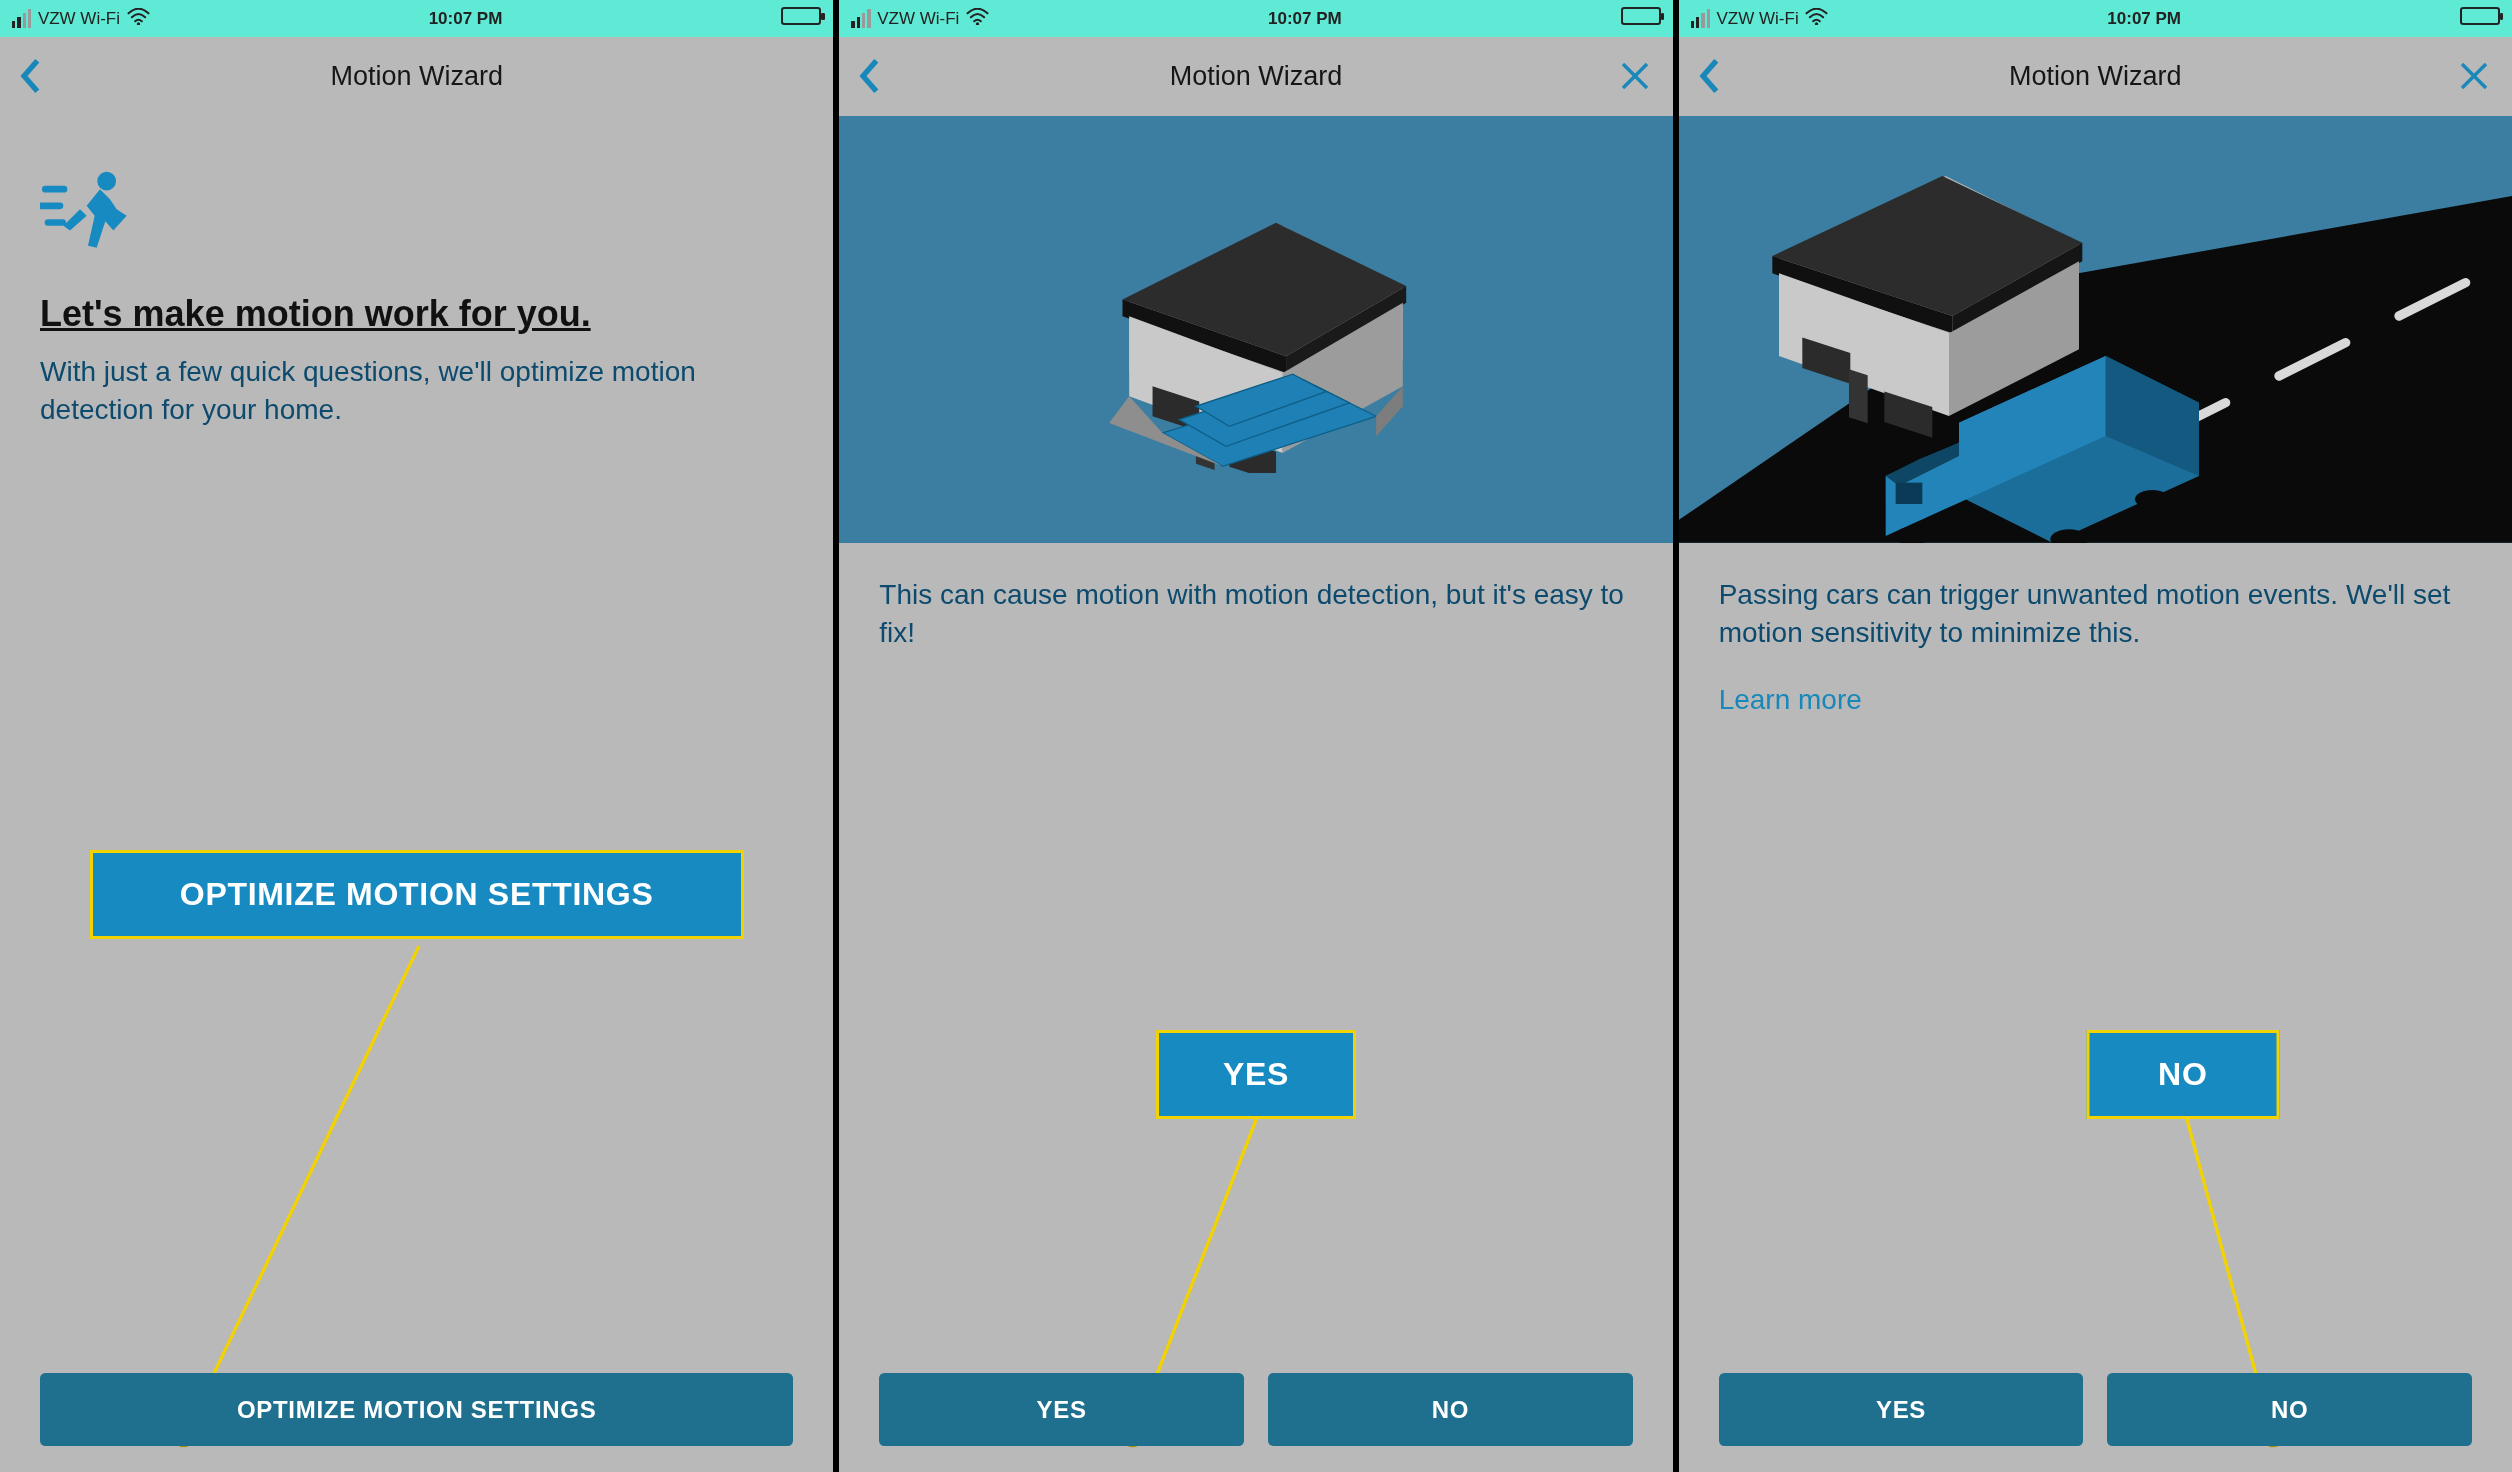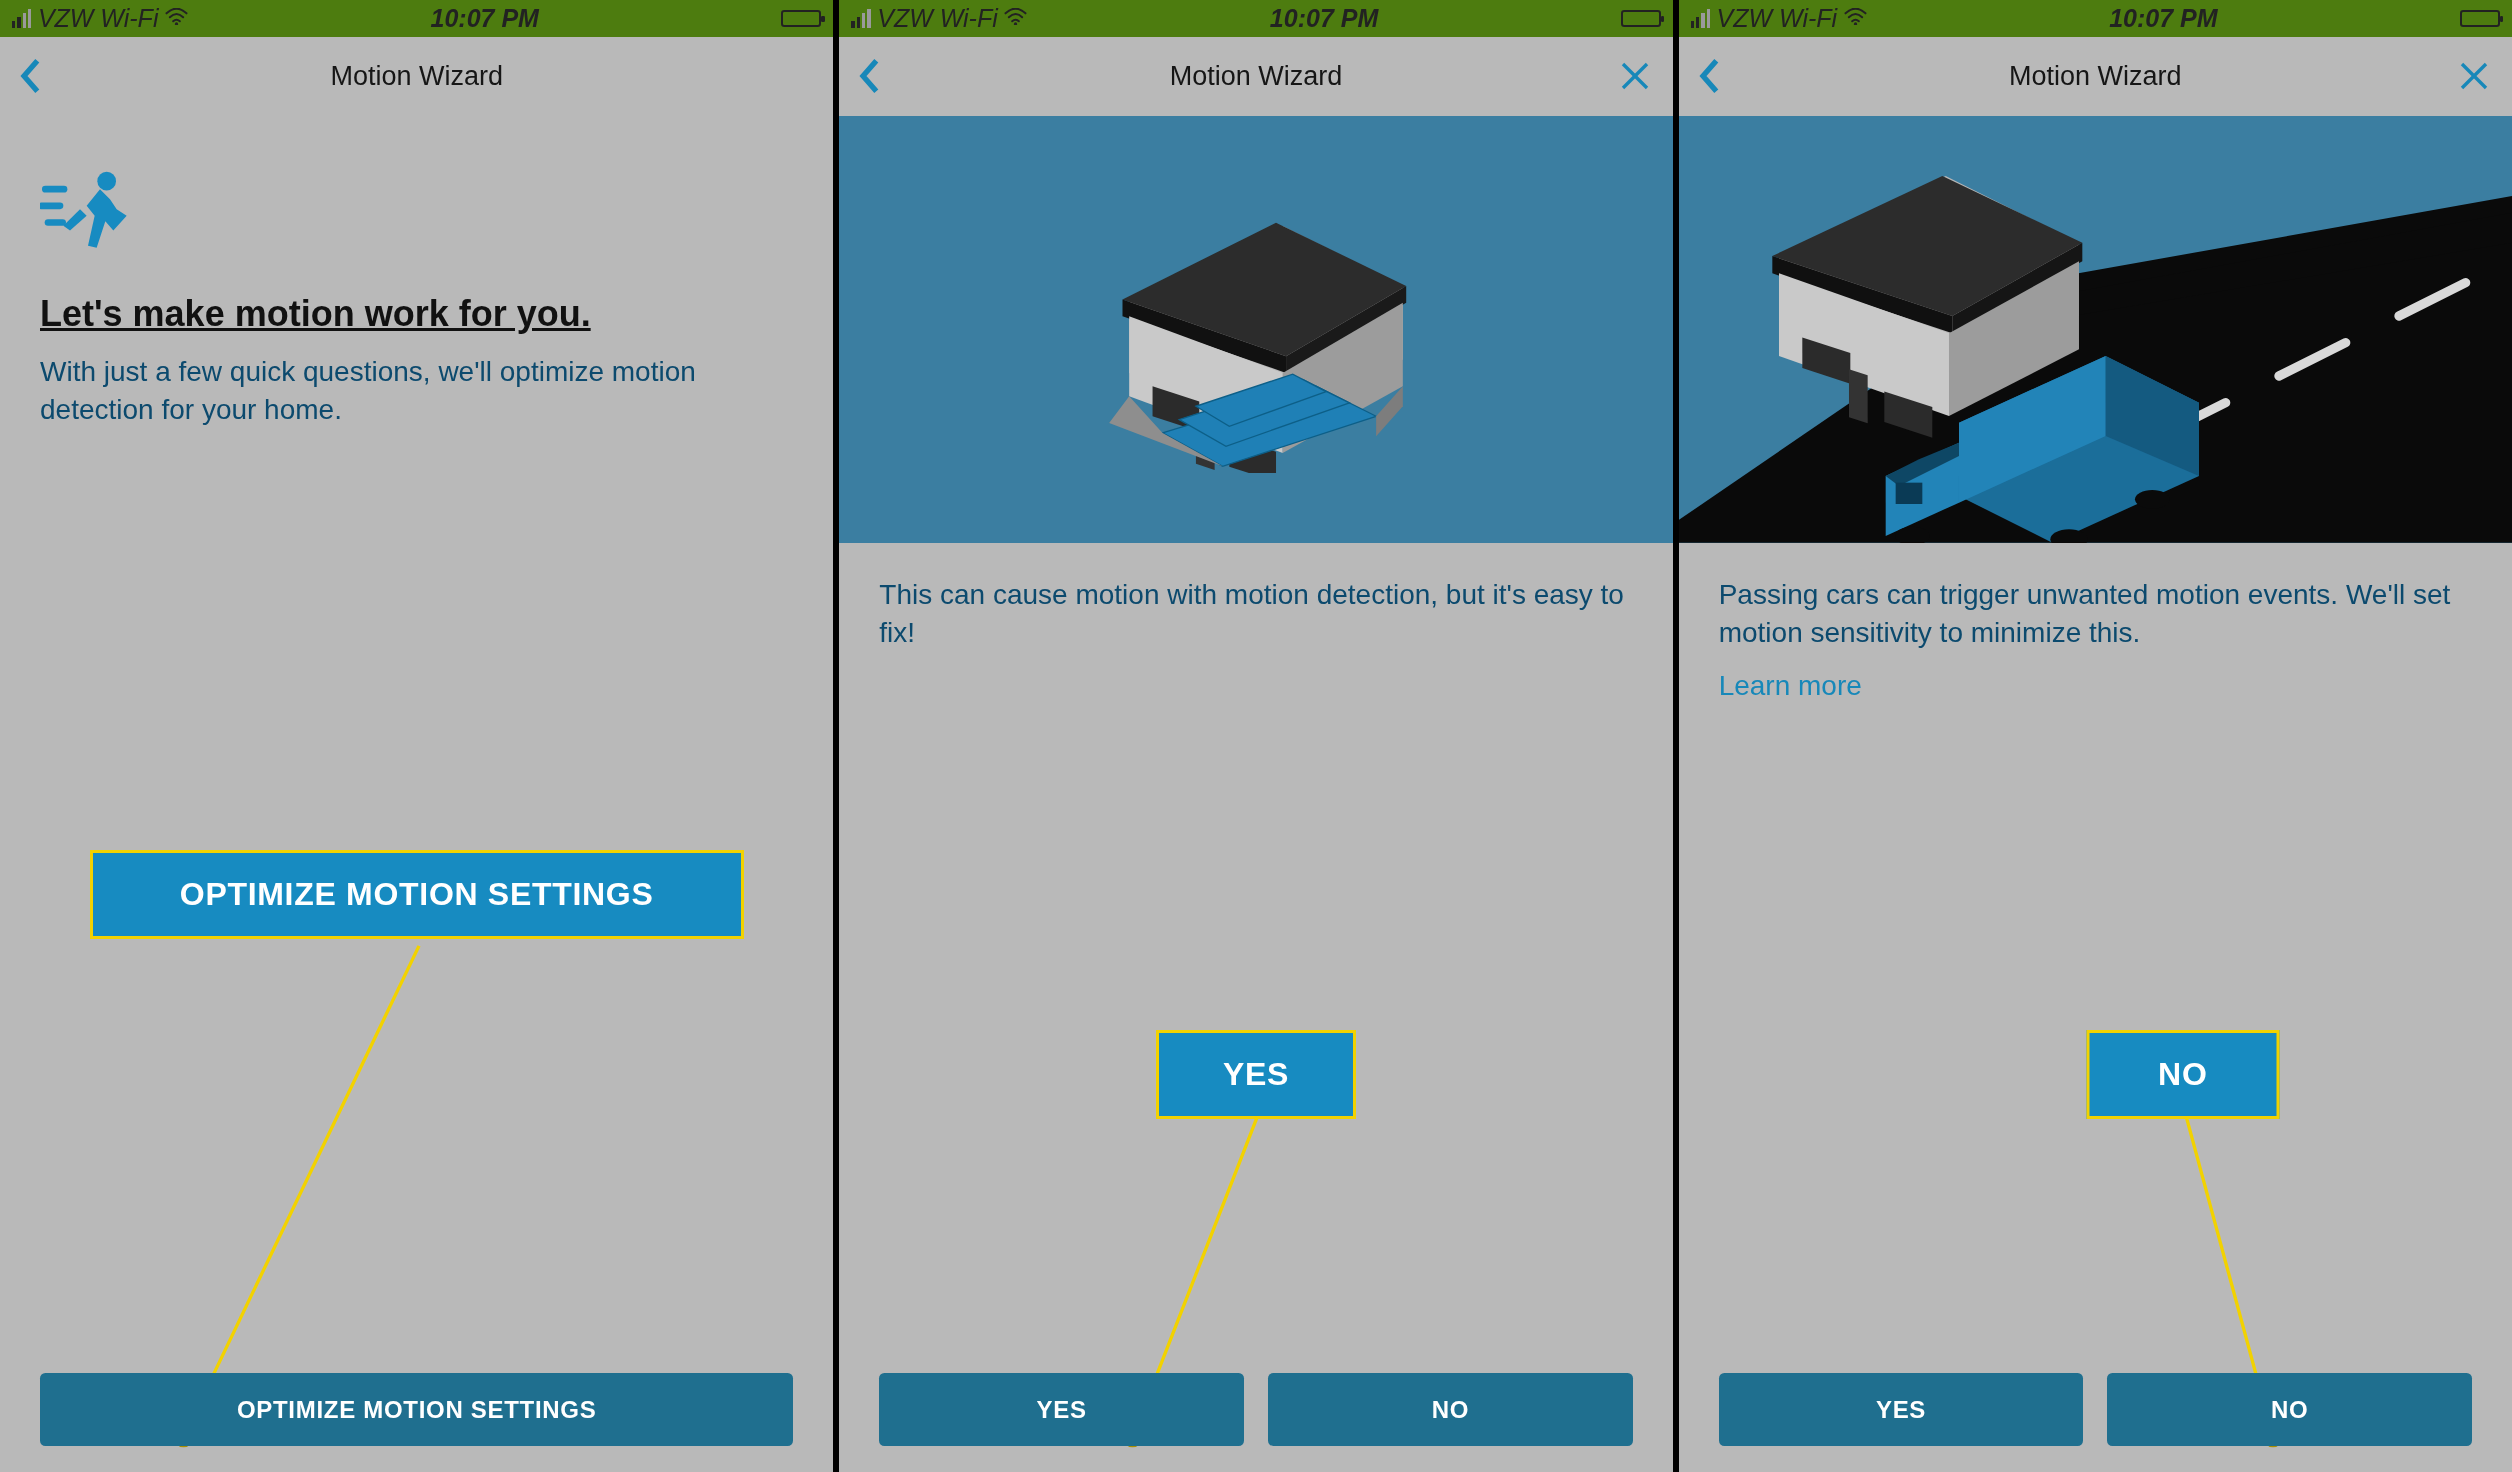--- a/index.html
+++ b/index.html
@@ -26,24 +26,23 @@
   }
   .phone:last-child { border-right: none; }
 
   
   .status-bar {
     height: 37px;
     display: flex;
     align-items: center;
     justify-content: space-between;
     padding: 0 12px;
-    font-size: 25px;
+    font-size: 17px;
     color: #222;
-    background: #4d7c0f;
-    font-style: italic;
+    background: #5eead4;
   }
   .status-left { display: flex; align-items: center; gap: 6.7px; }
   .sig-bars { display: inline-flex; align-items: flex-end; gap: 2px; }
   .sig-bars span { width: 3.3px; background: #9a9a9a; display: inline-block; }
   .sig-bars span.on { background: #222; }
   .sig-bars span:nth-child(1){height:6.7px}
   .sig-bars span:nth-child(2){height:10.7px}
   .sig-bars span:nth-child(3){height:14.7px}
   .sig-bars span:nth-child(4){height:18.7px}
   .wifi-ic { font-size: 20px; }
@@ -91,21 +90,21 @@
     height: 427px;
     background: #3b7ea1;
     display:flex; align-items:center; justify-content:center;
     position: relative;
     overflow: hidden;
   }
 
   
   .h1 { font-size: 36px; font-weight: 700; color:#111; line-height:1.25; margin-bottom: 17.3px; text-decoration: underline; }
   .sub { font-size: 28px; color:#0c4a6e; line-height:1.35; }
-  .link { font-size: 28px; color:#1788b9; margin-top: 18px; display:inline-block; cursor:pointer; }
+  .link { font-size: 28px; color:#1788b9; margin-top: 32px; display:inline-block; cursor:pointer; }
 
   .motion-runner { margin: 20px 0 33px 0; }
 
   
   .cta {
     position: absolute;
     left: 50%;
     transform: translateX(-50%);
     background: #178bc1;
     color: #fff;

